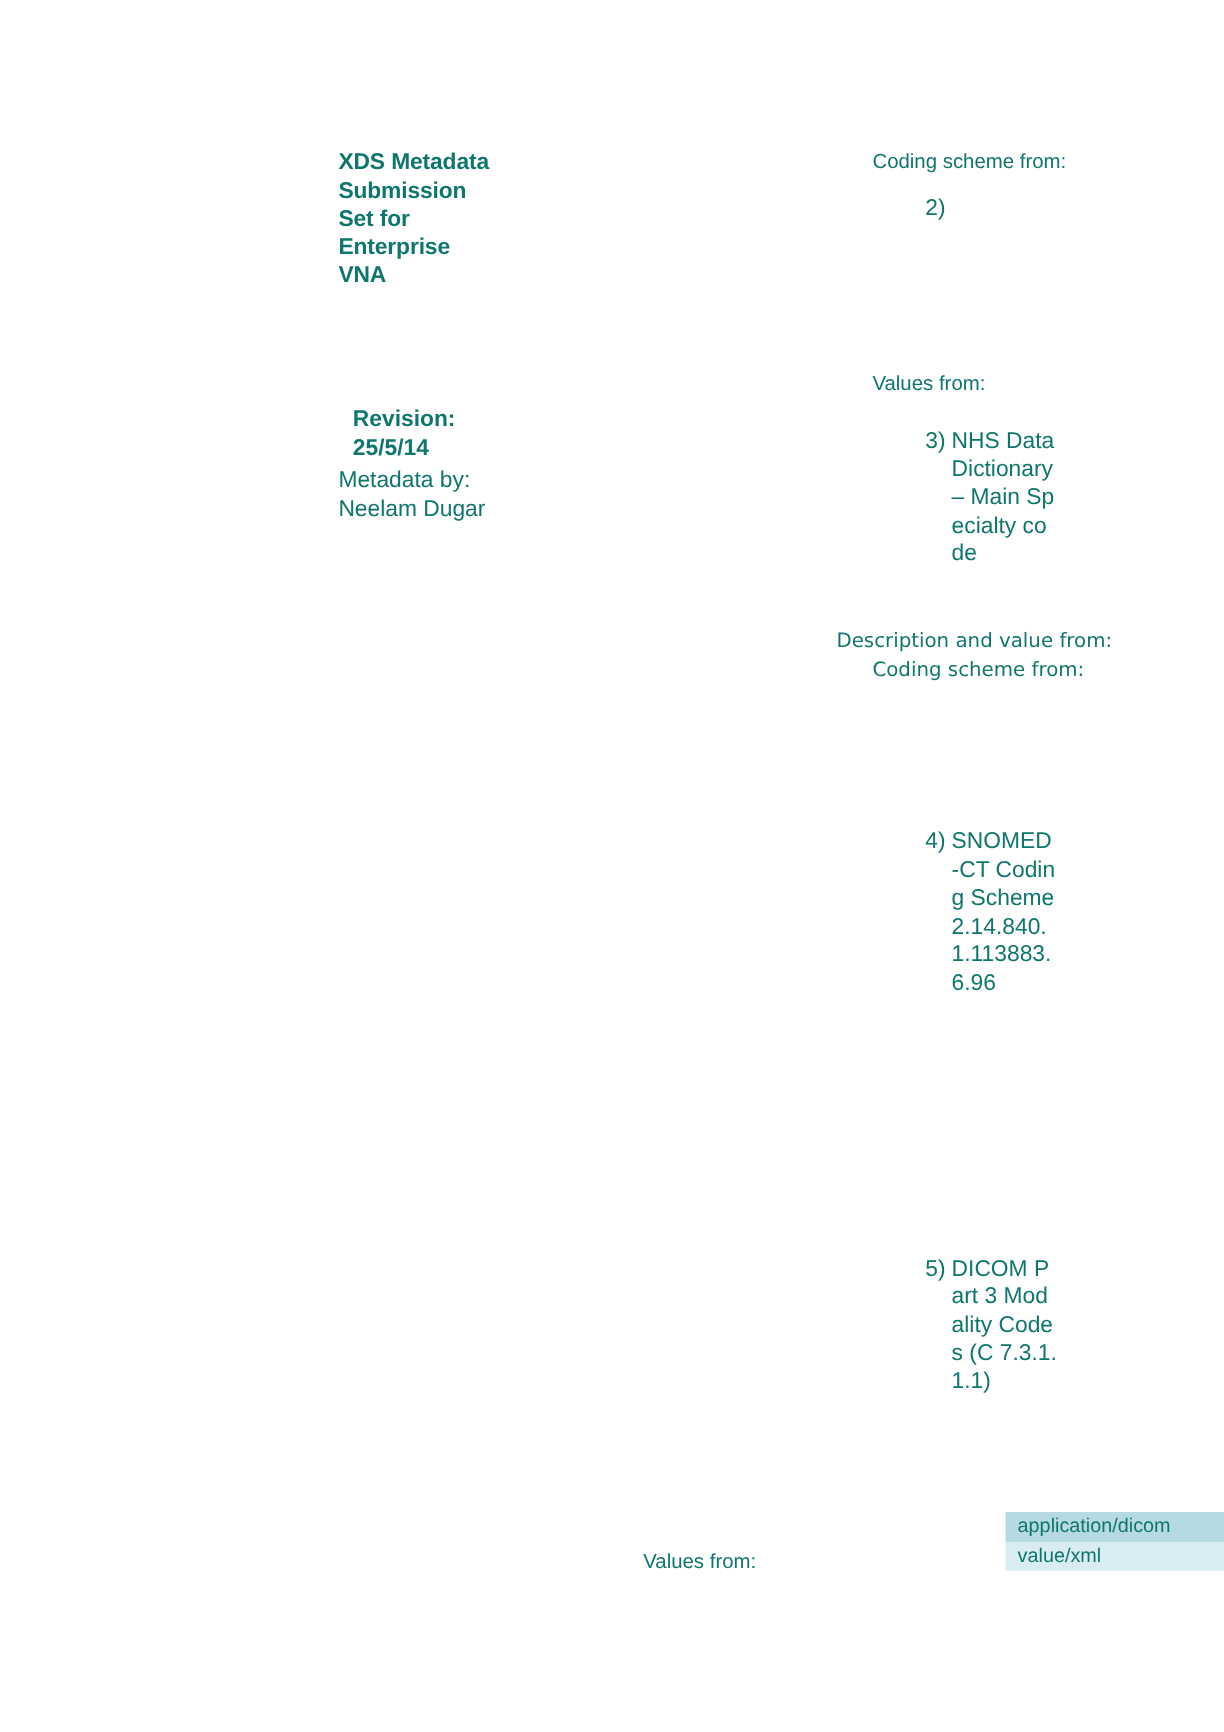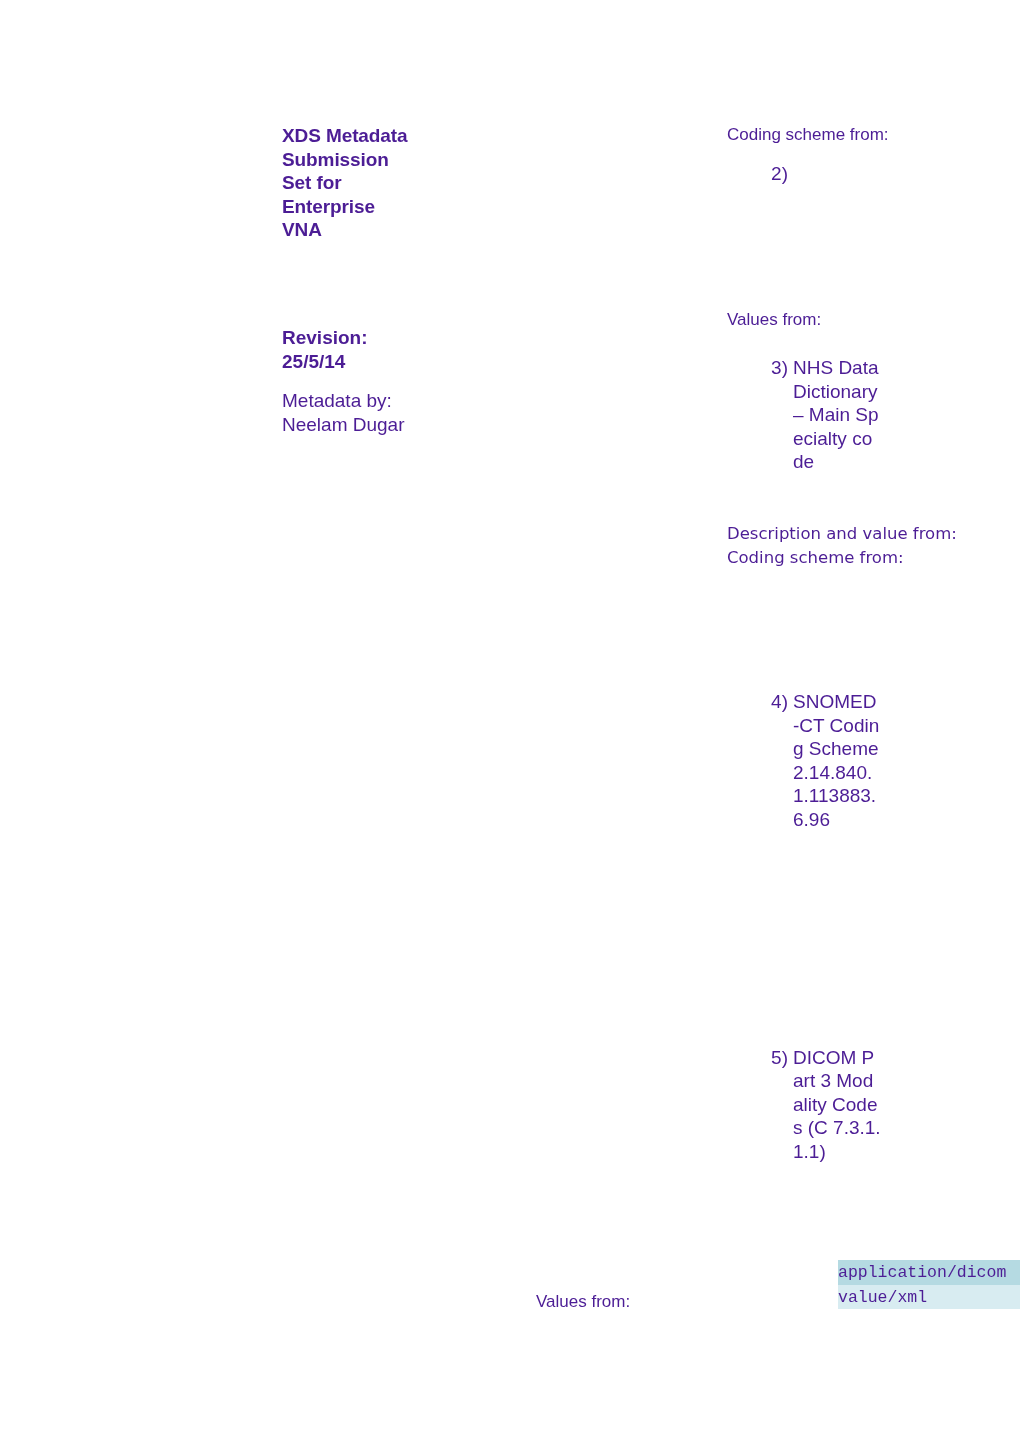--- a/index.html
+++ b/index.html
@@ -8,21 +8,21 @@
     padding: 0;
     background: #ffffff;
   }
   .page {
     position: relative;
     width: 1020px;
     height: 1443px;
     background: #ffffff;
     overflow: hidden;
     font-family: "Liberation Sans", sans-serif;
-    color: #4c1d95;
+    color: #0f766e;
     -webkit-font-smoothing: antialiased;
   }
 
   
   .abs { position: absolute; }
 
   
   .title-block {
     left: 282px;
     top: 124px;
@@ -37,21 +37,21 @@
   }
   .rev-block {
     left: 282px;
     top: 326px;
     width: 145px;
   }
   .rev-block .rev-label {
     font-size: 19px;
     line-height: 23.5px;
     font-weight: bold;
-    margin: 0;
+    margin: 12px;
   }
   .revby-block {
     left: 282px;
     top: 389px;
     width: 145px;
   }
   .revby-block .revby-text {
     font-size: 19px;
     line-height: 23.8px;
     font-weight: normal;
@@ -98,35 +98,36 @@
     font-size: 16.5px;
     line-height: 24px;
     white-space: nowrap;
   }
 
   
   #cap-coding-1 { left: 727px; top: 124px; }
   #item-2       { left: 760px; top: 162px; }
   #cap-values-1 { left: 727px; top: 309px; }
   #item-3       { left: 760px; top: 356px; }
-  #cap-desc     { left: 727px; top: 522px; }
+  #cap-desc     { left: 697px; top: 522px; }
   #cap-coding-2 { left: 727px; top: 546px; }
   #item-4       { left: 760px; top: 572px; }
   #item-5       { left: 760px; top: 786px; }
   #item-7       { left: 760px; top: 1235px; }
   #cap-values-2 { left: 536px; top: 1291px; }
 
   
   .mime-band {
     position: absolute;
     left: 838px;
     width: 182px;
-    font-family: Liberation Mono, monospace;
+    font-family: Liberation Sans, sans-serif;
     font-size: 16.5px;
     line-height: 25px;
+    padding-left: 10px;
     box-sizing: border-box;
     white-space: nowrap;
   }
   #mime-dicom {
     top: 1260px;
     height: 25px;
     background: #b5dae2;
   }
   #mime-xml {
     top: 1285px;

